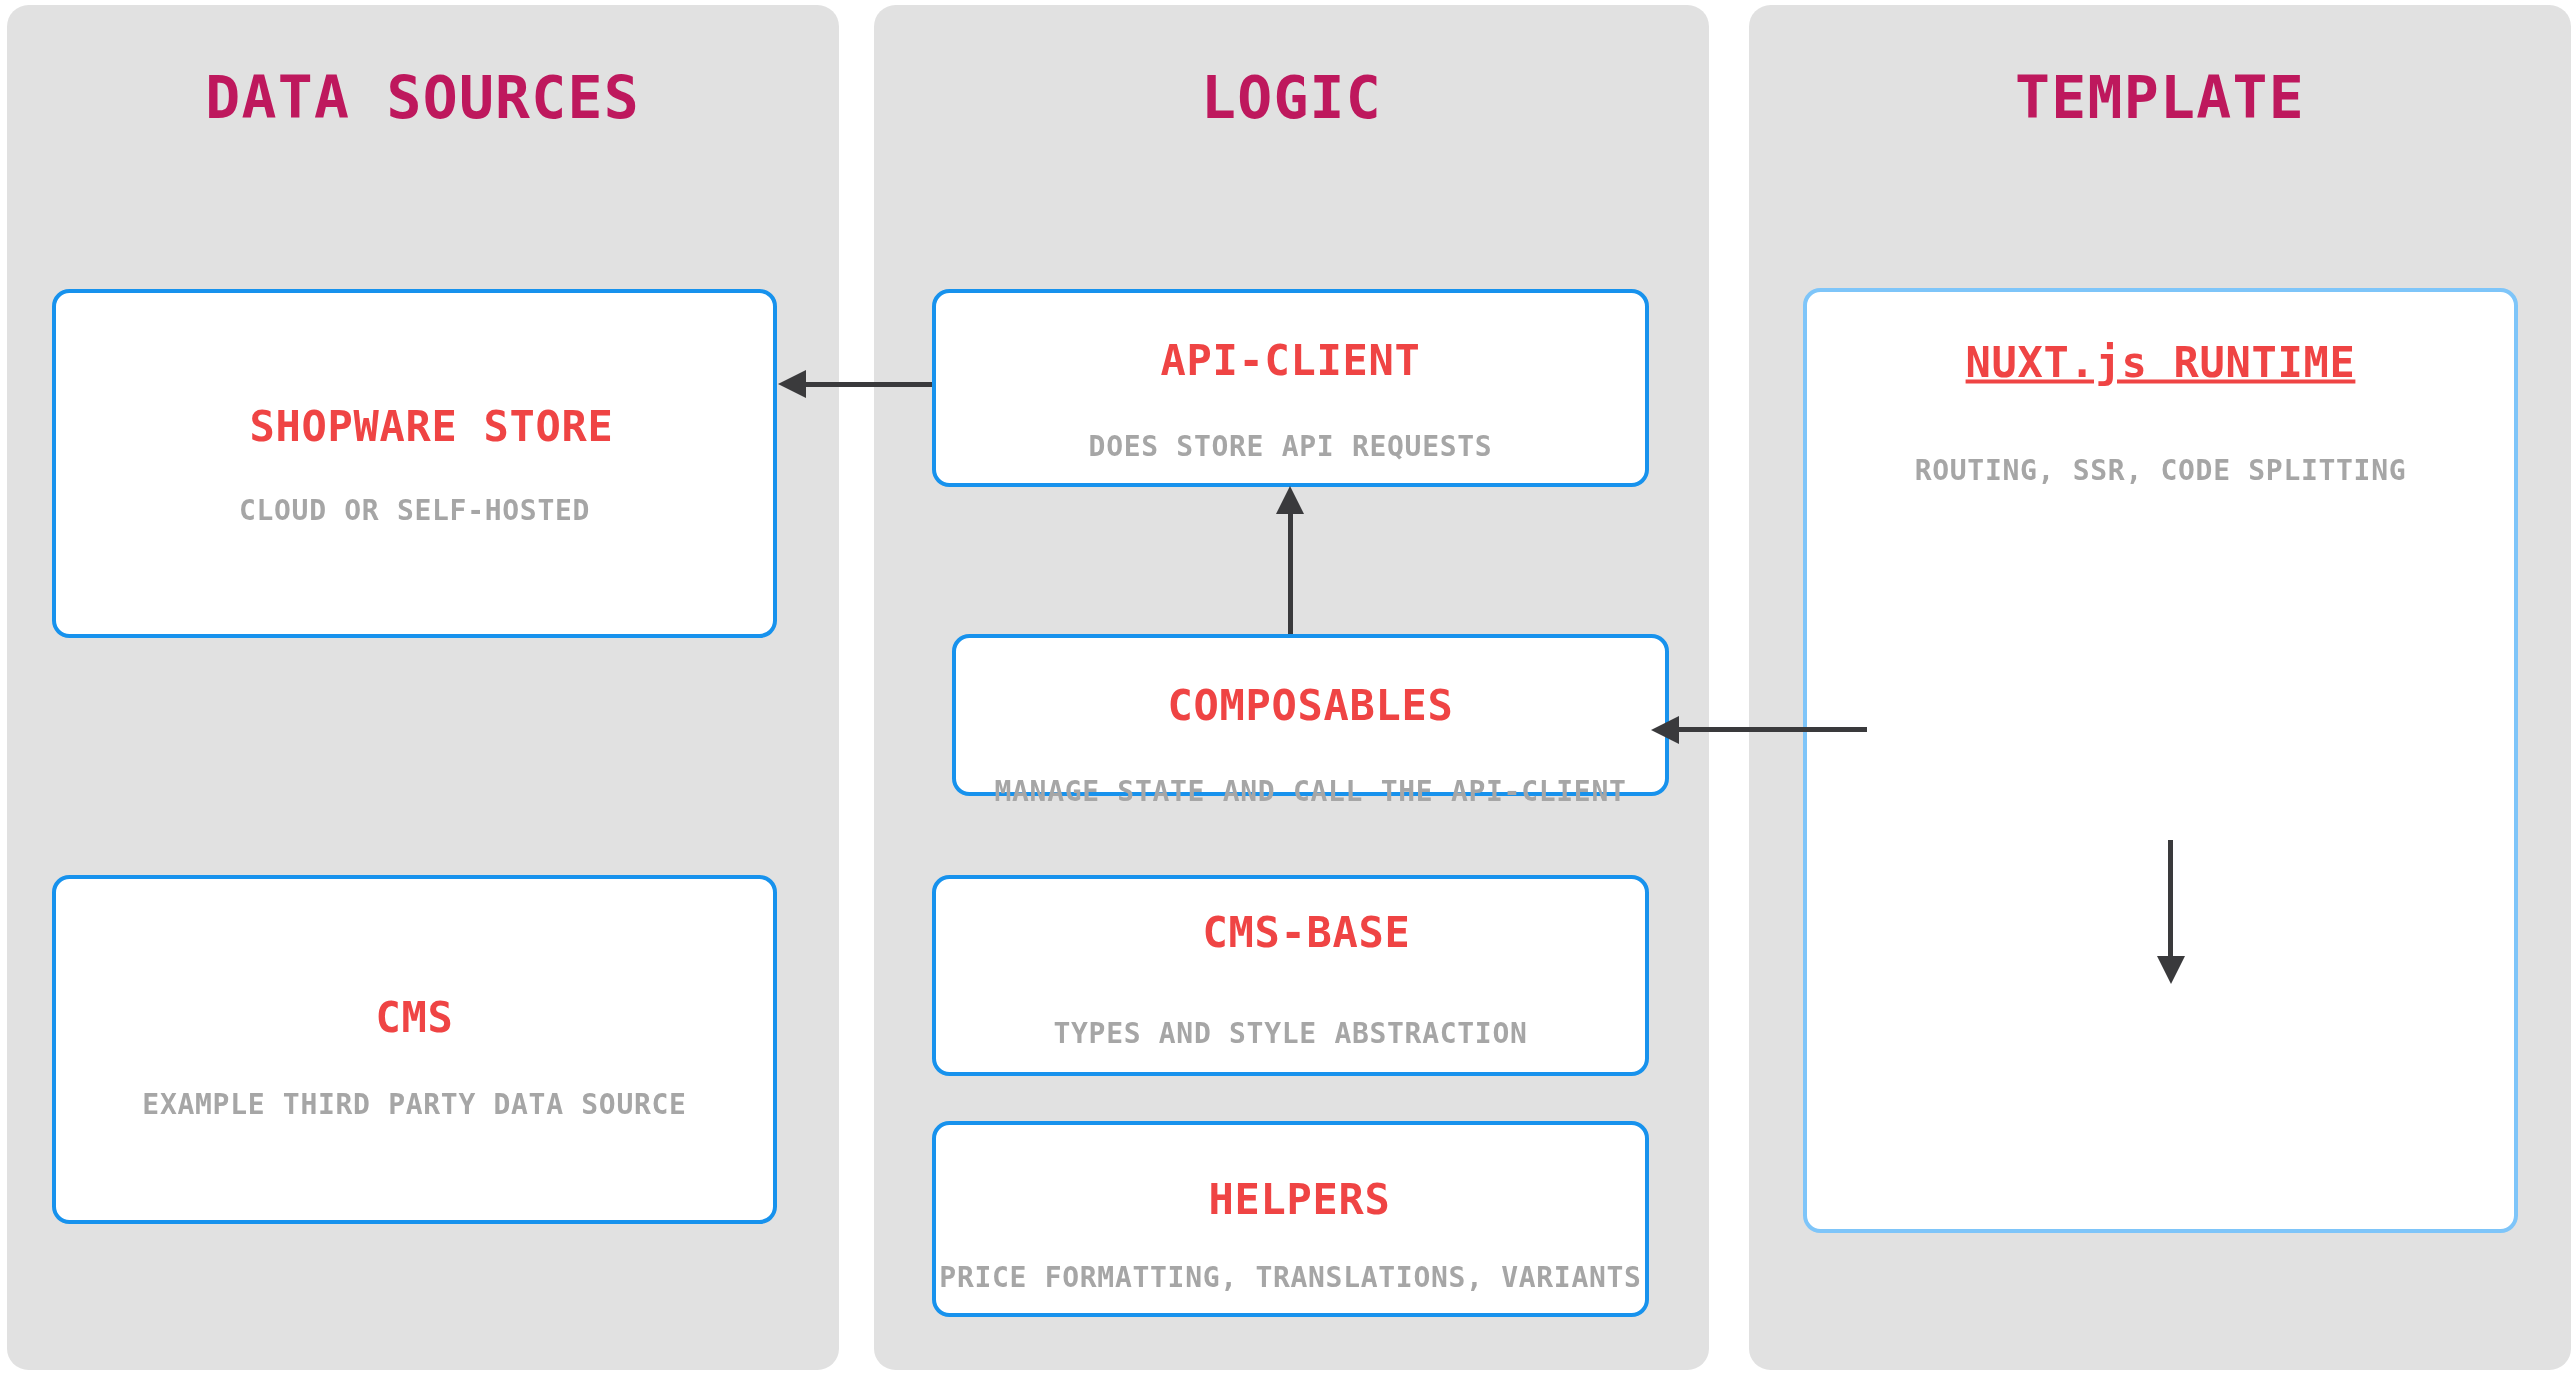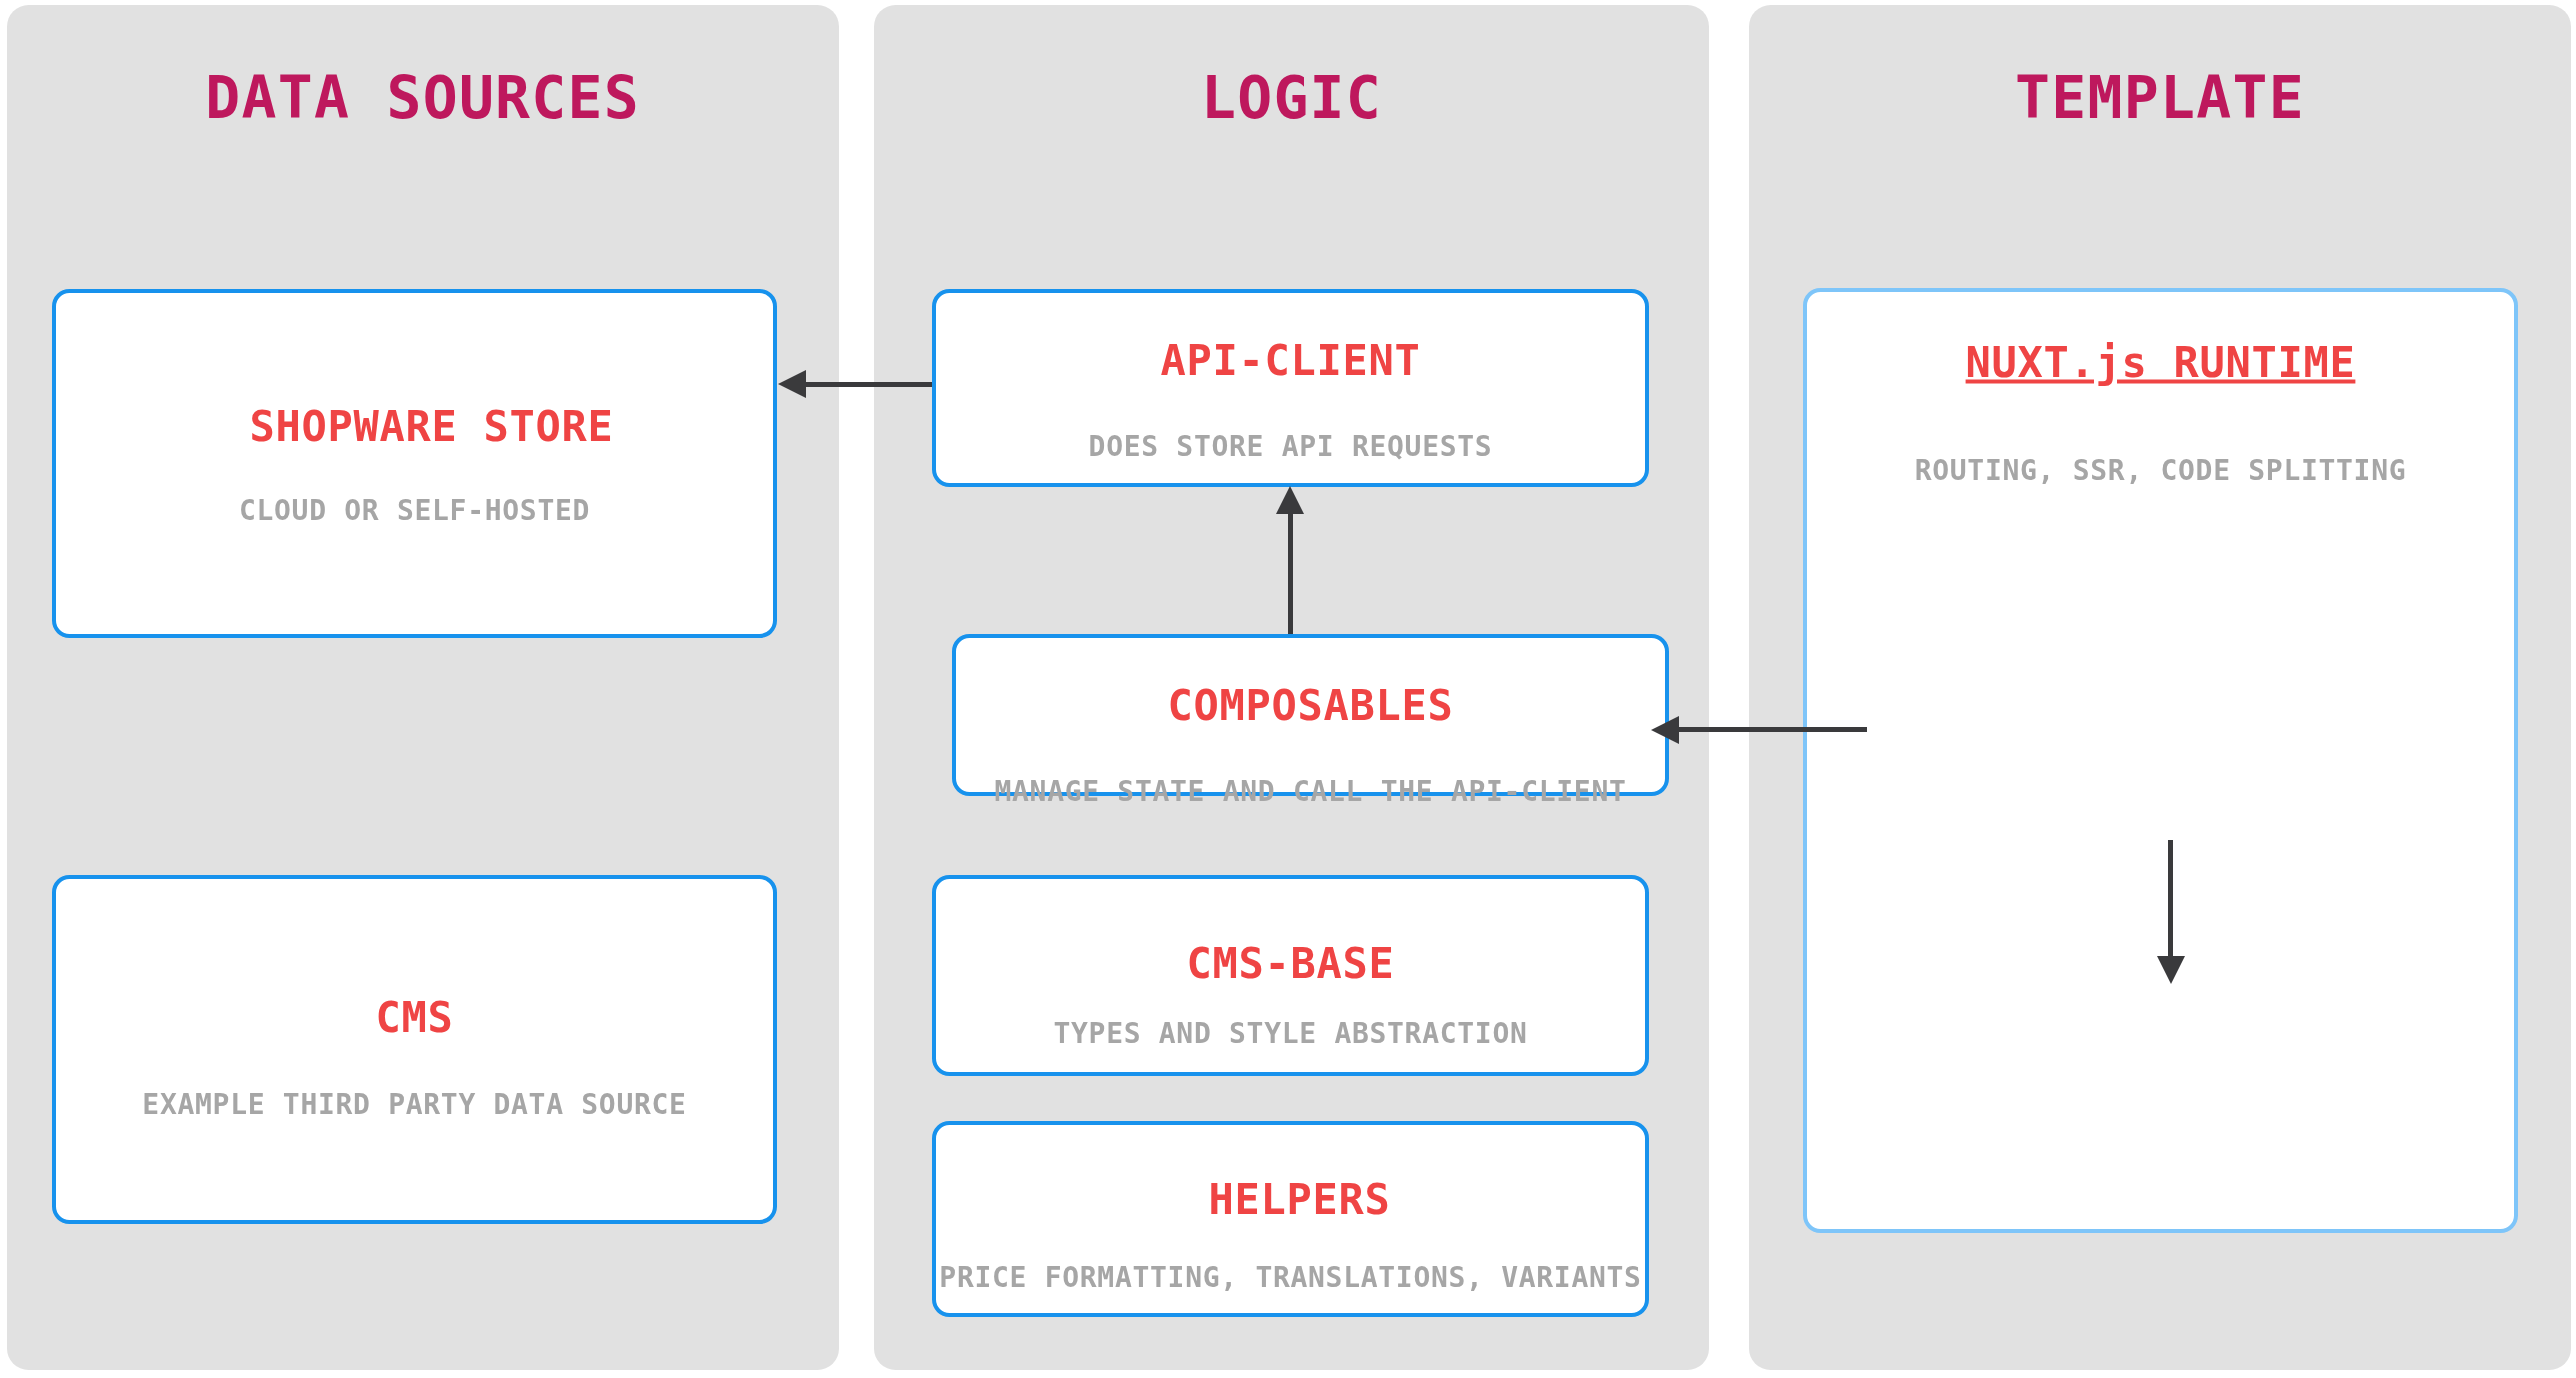--- a/index.html
+++ b/index.html
@@ -95,21 +95,21 @@
     <div class="box-title" style="top:67px;">API-CLIENT</div>
     <div class="box-subtitle" style="top:153px;">DOES STORE API REQUESTS</div>
   </div>
 
   <div class="box strong" style="left:932px; top:634px; width:717px; height:162px;margin-left:20px;">
     <div class="box-title" style="top:67px;">COMPOSABLES</div>
     <div class="box-subtitle" style="top:153px;">MANAGE STATE AND CALL THE API-CLIENT</div>
   </div>
 
   <div class="box strong" style="left:932px; top:875px; width:717px; height:201px;">
-    <div class="box-title" style="top:84px;">CMS-BASE</div>
+    <div class="box-title" style="top:53px;margin-left:16px;">CMS-BASE</div>
     <div class="box-subtitle" style="top:154px;">TYPES AND STYLE ABSTRACTION</div>
   </div>
 
   <div class="box strong" style="left:932px; top:1121px; width:717px; height:196px;">
     <div class="box-title" style="top:74px;margin-left:9px;">HELPERS</div>
     <div class="box-subtitle" style="top:152px;">PRICE FORMATTING, TRANSLATIONS, VARIANTS</div>
   </div>
 
   <div class="box light" style="left:1803px; top:288px; width:715px; height:945px;">
     <div class="box-title" style="top:70px;text-decoration:underline;">NUXT.js RUNTIME</div>

